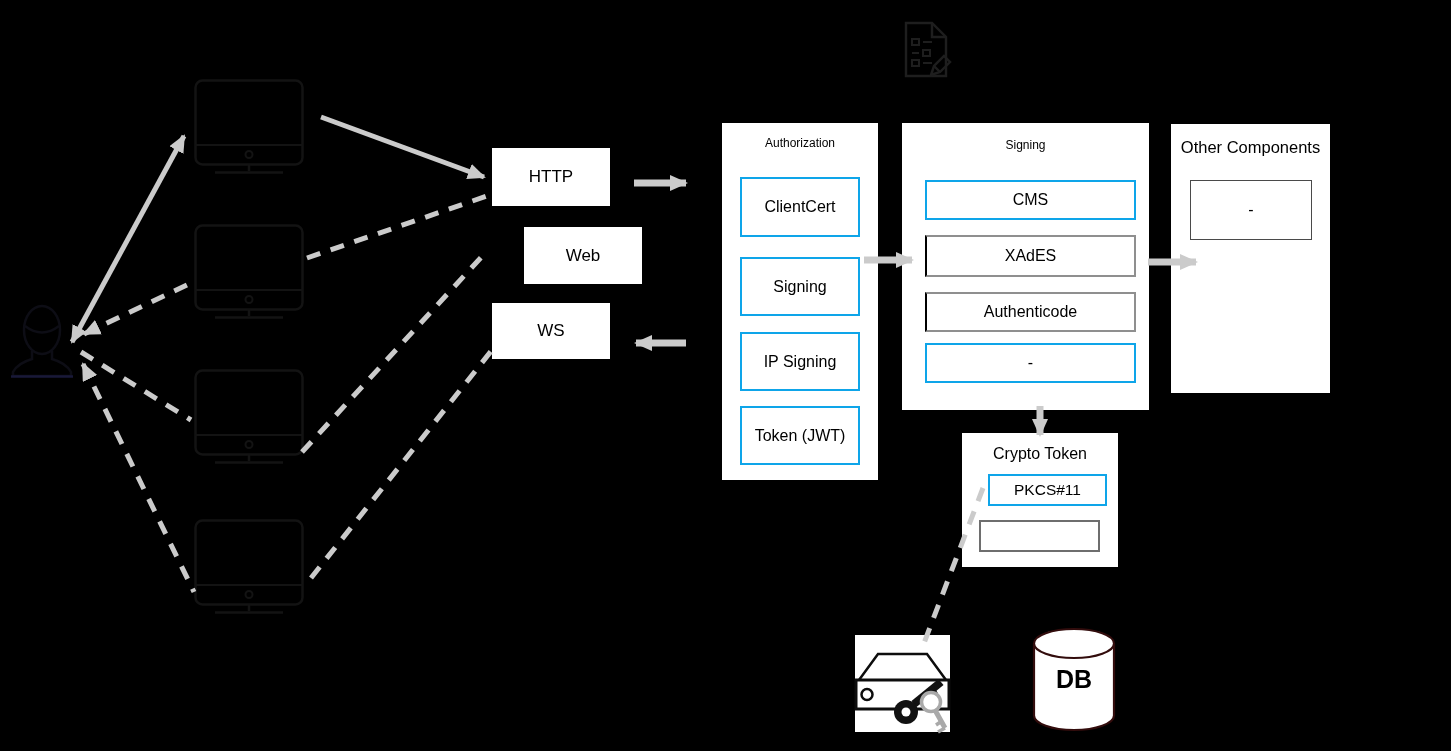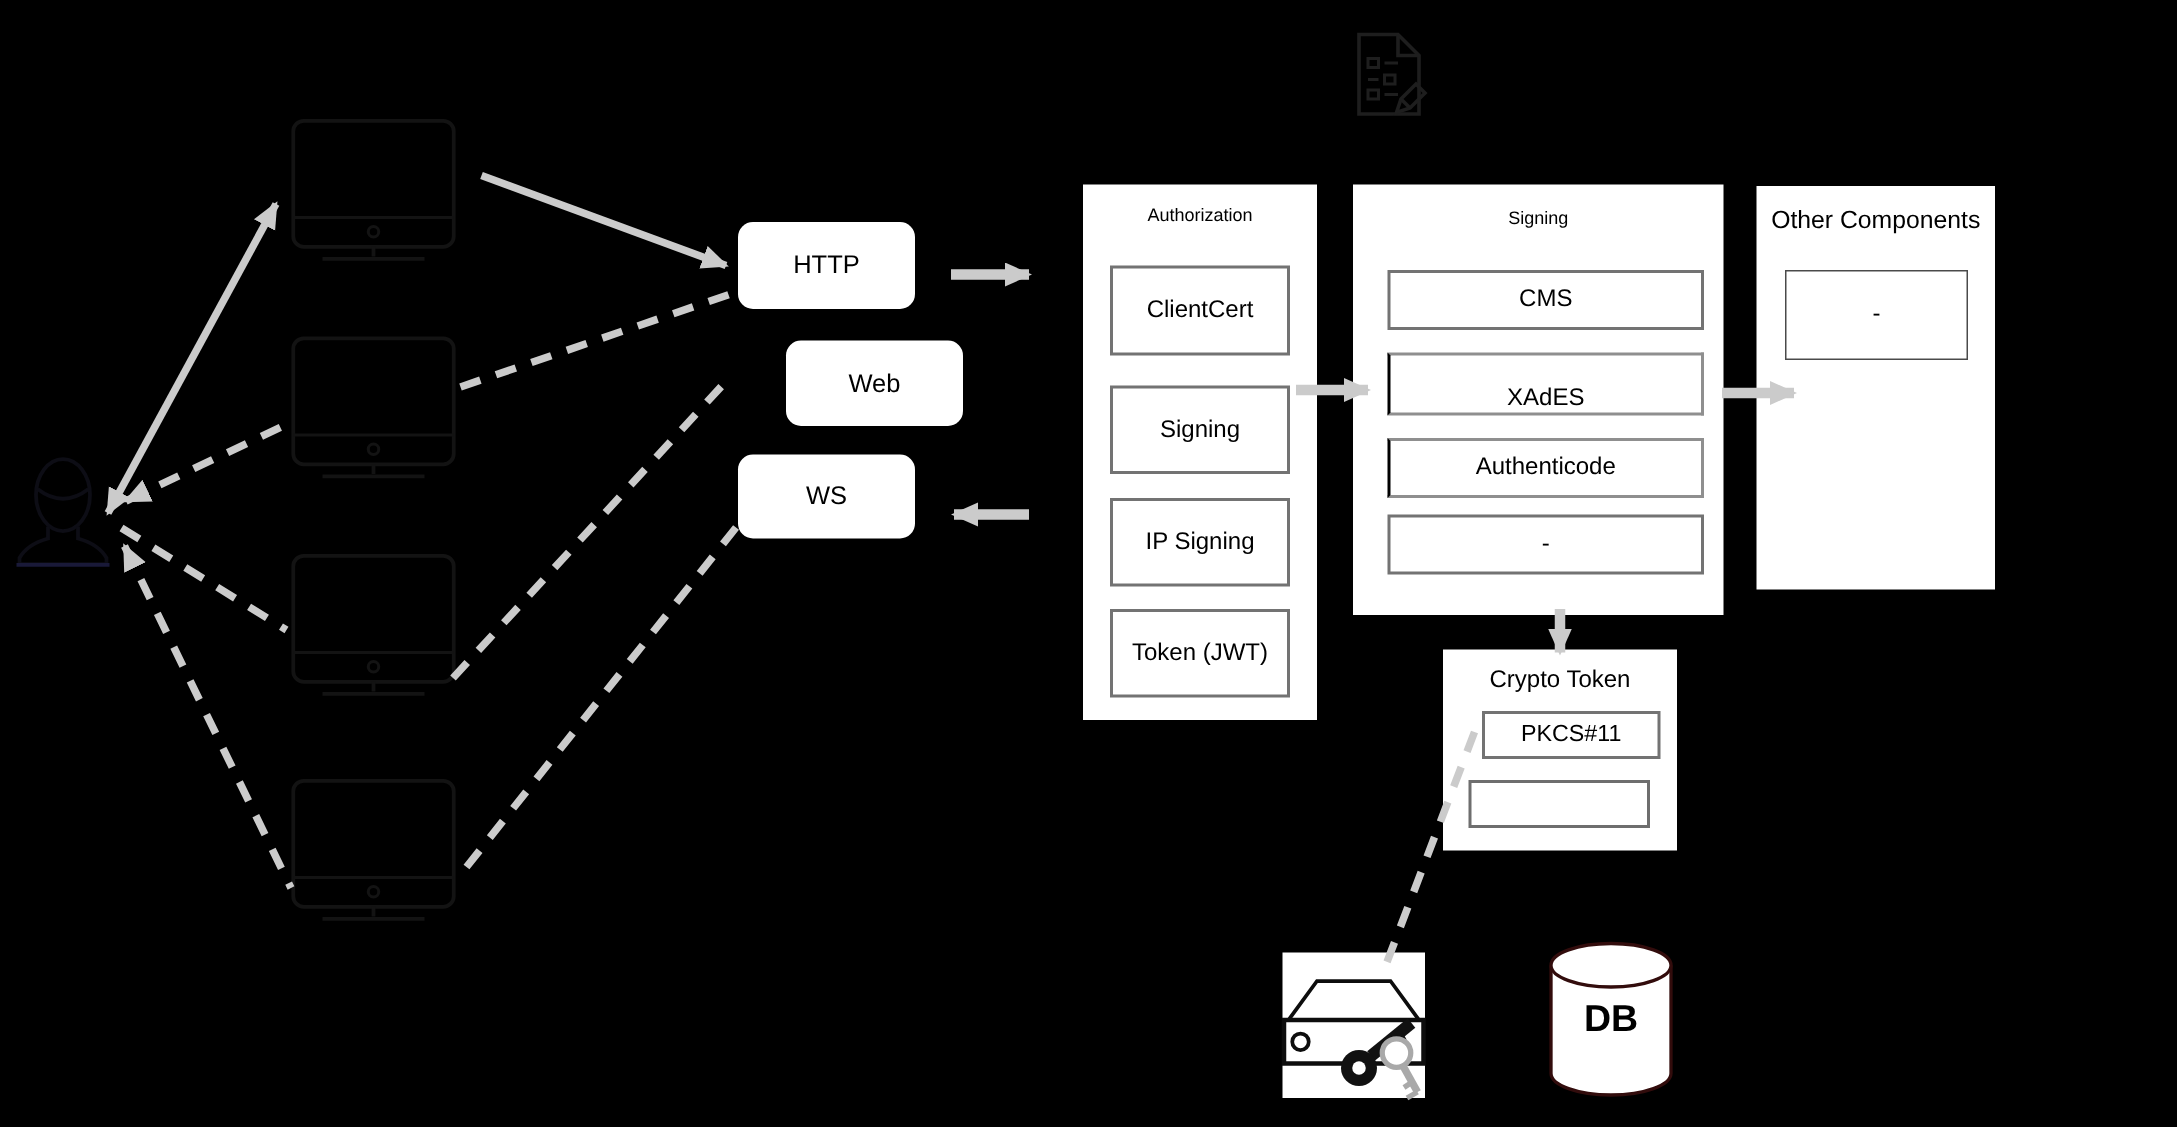--- a/index.html
+++ b/index.html
@@ -2,26 +2,26 @@
 <html><head>
 <meta charset="utf-8">
 <style>
   html,body{margin:0;padding:0;background:#000;width:1451px;height:751px;overflow:hidden;
     font-family:"Liberation Sans", sans-serif;}
   .stage{position:relative;width:1451px;height:751px;background:#000;}
   .whitebox{position:absolute;background:#fff;color:#000;display:flex;align-items:center;
     justify-content:center;box-sizing:border-box;font-size:17px;}
   .panel{position:absolute;background:#fff;color:#000;box-sizing:border-box;z-index:1;}
   .panel .ptitle{position:absolute;left:0;right:0;text-align:center;font-size:12px;color:#000;}
-  .subbox{position:absolute;background:#fff;border:2px solid #737373;box-sizing:border-box;
+  .subbox{position:absolute;background:#fff;border:2px solid #0ea5e9;box-sizing:border-box;
     display:flex;align-items:center;justify-content:center;font-size:16px;color:#000;}
   .subbox.gray{border-color:#8f8f8f;border-left-color:#000;}
   .subbox.thingray{border:2px solid #6e6e6e;}
   .subbox.darkgray{border:2px solid #4a4a4a;border-width:1.5px;}
-  .node{z-index:1;border-radius:10px;}
+  .node{z-index:1;}
   #overlay{position:absolute;left:0;top:0;z-index:5;pointer-events:none;}
   .dblabel{position:absolute;z-index:6;color:#000;font-weight:bold;font-size:25px;text-align:center;}
 </style>
 </head>
 <body>
 
 <div class="stage">
 
   <div class="whitebox node" style="left:492px;top:148px;width:118px;height:58px;">
     <span>HTTP</span>
@@ -47,21 +47,21 @@
     <div class="subbox" style="left:18px;top:283px;width:120px;height:59px;">
       <span>Token (JWT)</span>
     </div>
   </div>
 
   <div class="panel" style="left:902px;top:123px;width:247px;height:287px;">
     <div class="ptitle" style="top:15px;">Signing</div>
     <div class="subbox" style="left:23px;top:57px;width:211px;height:40px;">
       <span>CMS</span>
     </div>
-    <div class="subbox gray" style="left:23px;top:112px;width:211px;height:42px;align-items:flex-end;">
+    <div class="subbox gray" style="left:23px;top:112px;width:211px;height:42px;">
       <span>XAdES</span>
     </div>
     <div class="subbox gray" style="left:23px;top:169px;width:211px;height:40px;">
       <span>Authenticode</span>
     </div>
     <div class="subbox" style="left:23px;top:220px;width:211px;height:40px;">
       <span>-</span>
     </div>
   </div>
 

